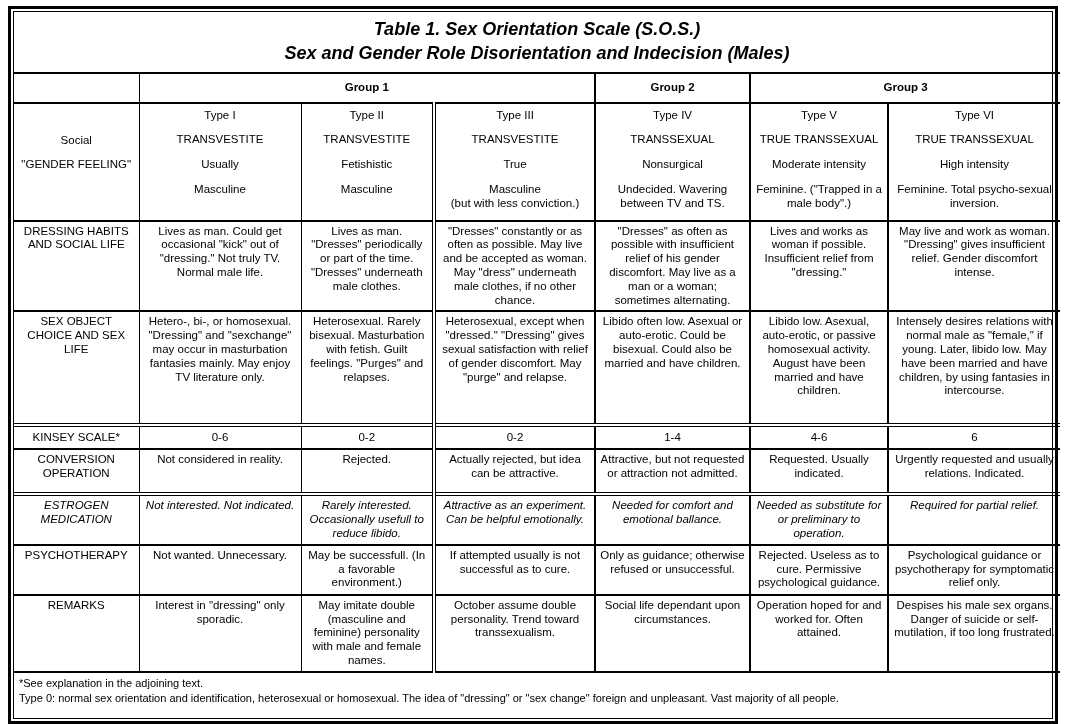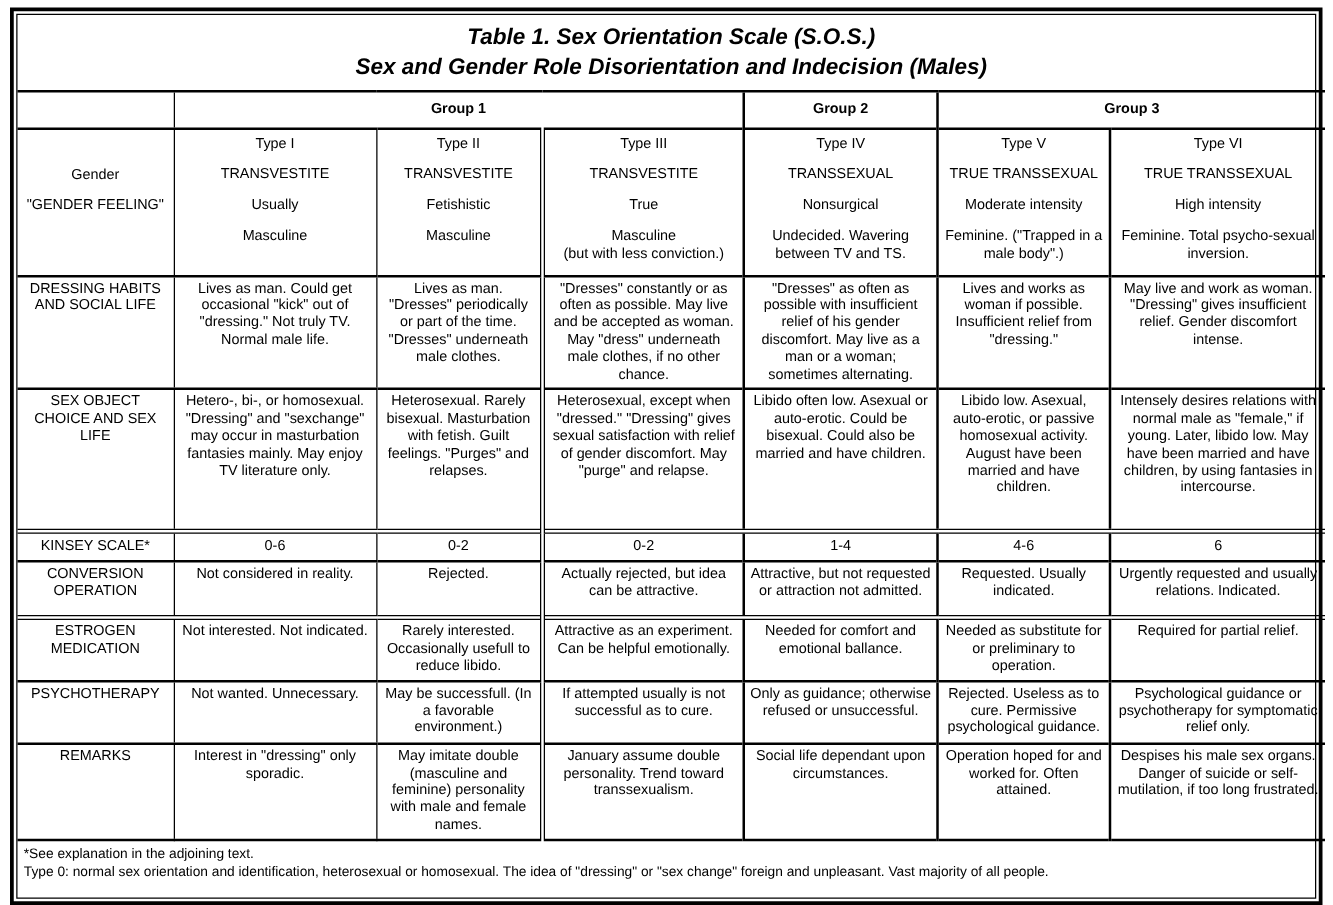--- a/index.html
+++ b/index.html
@@ -19,21 +19,21 @@
   .bt2{border-top:2px solid #000;}
   .btd{border-top:4px double #000;}
   .title-cell{padding:5px 4px 6px;}
   .title-line{font-weight:bold;font-style:italic;font-size:18px;line-height:1.35;}
   .group-cell{font-weight:bold;height:24px;vertical-align:middle;padding:2px;}
   .r-profile{height:118px;}
   .r-dress{height:88px;}
   .r-sex{height:114px;}
   .r-kinsey{height:24px;}
   .r-conv{height:45px;}
-  .r-estro{height:40px;}
+  .r-estro{height:40px;font-style:italic;}
   .r-psych{height:50px;}
   .r-remarks{height:76px;}
   .r-kinsey td{vertical-align:middle;}
   .pline{margin-top:11px;}
   .pfirst{margin-top:2px;}
   .spacer{height:14px;margin-top:2px;}
   .foot-cell{text-align:left;padding:3px 5px 8px;height:34px;}
   .foot-line{font-size:11px;line-height:1.35;}
 </style>
 </head>
@@ -64,21 +64,21 @@
         <tr>
           <td class="group-cell bt2"></td>
           <td colspan="3" class="group-cell bt2 c1">Group 1</td>
           <td class="group-cell bt2 c4">Group 2</td>
           <td colspan="2" class="group-cell bt2 c5">Group 3</td>
         </tr>
 
         <tr class="r-profile">
           <td class="bt2">
             <div class="spacer"></div>
-            <div class="pline">Gender</div>
+            <div class="pline">Social</div>
             <div class="pline">"GENDER FEELING"</div>
           </td>
           <td class="bt2 c1">
             <div class="pfirst">Type I</div>
             <div class="pline">TRANSVESTITE</div>
             <div class="pline">Usually</div>
             <div class="pline">Masculine</div>
             <div></div>
           </td>
           <td class="bt2 c2">
@@ -175,21 +175,21 @@
           <td class="bt2 c3">If attempted usually is not successful as to cure.</td>
           <td class="bt2 c4">Only as guidance; otherwise refused or unsuccessful.</td>
           <td class="bt2 c5">Rejected. Useless as to cure. Permissive psychological guidance.</td>
           <td class="bt2 c6">Psychological guidance or psychotherapy for symptomatic relief only.</td>
         </tr>
 
         <tr class="r-remarks">
           <td class="bt2">REMARKS</td>
           <td class="bt2 c1">Interest in "dressing" only sporadic.</td>
           <td class="bt2 c2">May imitate double (masculine and feminine) personality with male and female names.</td>
-          <td class="bt2 c3">January assume double personality. Trend toward transsexualism.</td>
+          <td class="bt2 c3">October assume double personality. Trend toward transsexualism.</td>
           <td class="bt2 c4">Social life dependant upon circumstances.</td>
           <td class="bt2 c5">Operation hoped for and worked for. Often attained.</td>
           <td class="bt2 c6">Despises his male sex organs. Danger of suicide or self-mutilation, if too long frustrated.</td>
         </tr>
 
         <tr>
           <td colspan="7" class="bt2 foot-cell">
             <div class="foot-line">*See explanation in the adjoining text.</div>
             <div class="foot-line">Type 0: normal sex orientation and identification, heterosexual or homosexual. The idea of "dressing" or "sex change" foreign and unpleasant. Vast majority of all people.</div>
           </td>

